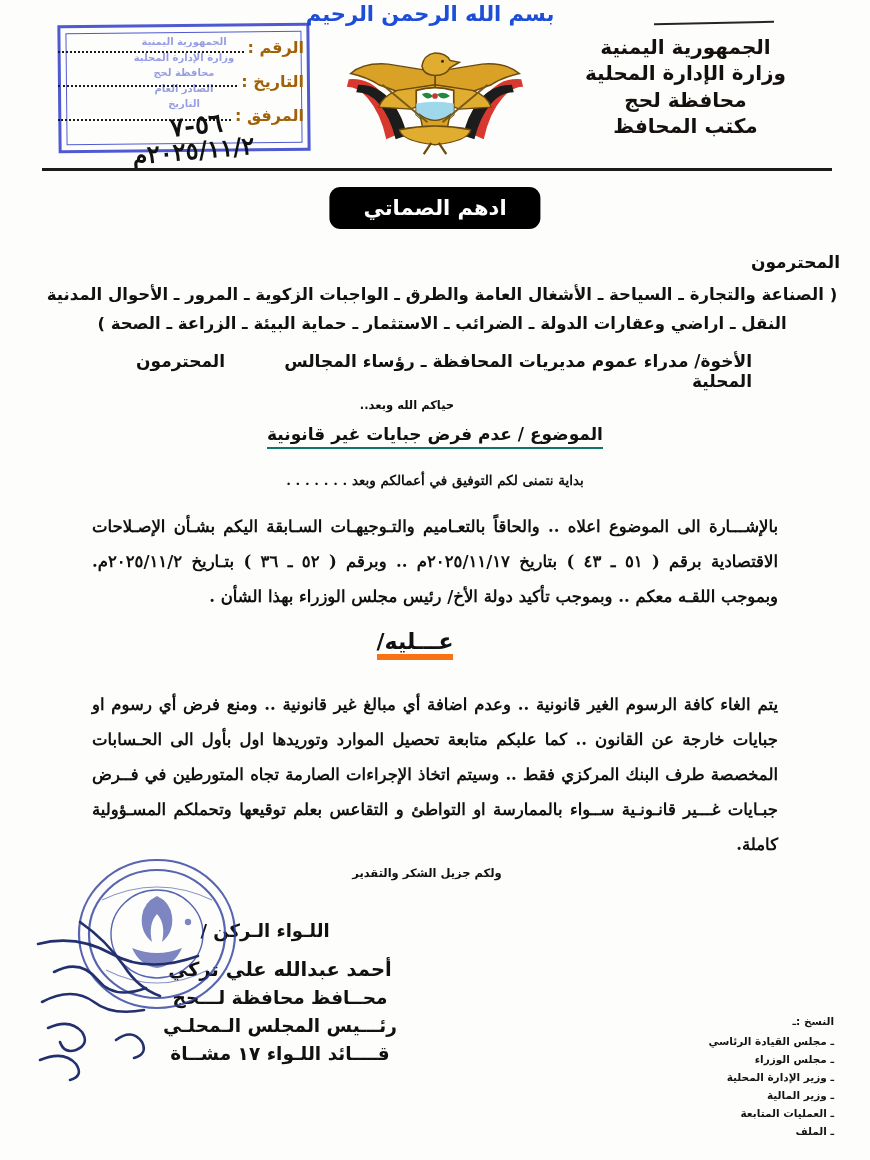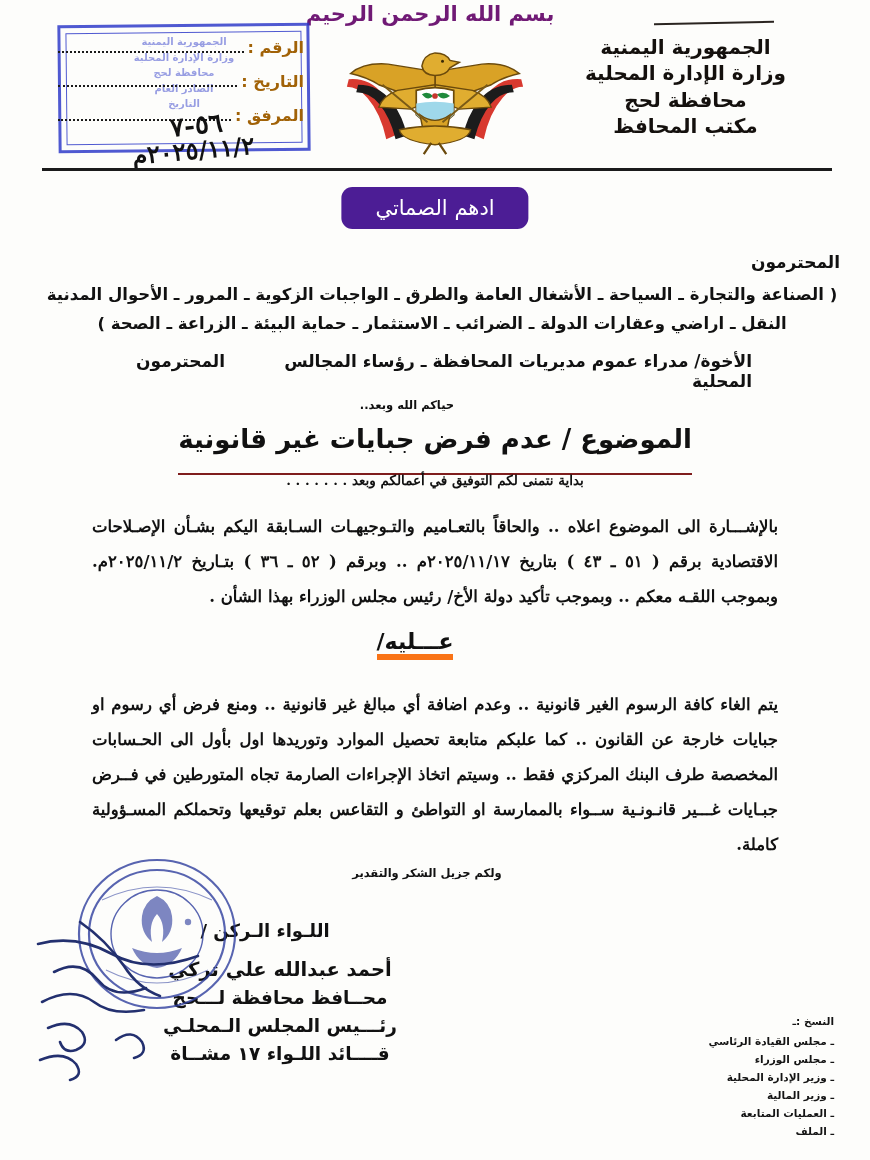--- a/index.html
+++ b/index.html
@@ -25,21 +25,21 @@
     height: 180px;
   }
 
   .basmala {
     position: absolute;
     top: 2px;
     left: 50%;
     transform: translateX(-52%);
     font-size: 21px;
     font-weight: bold;
-    color: #701a75;
+    color: #1d4ed8;
     letter-spacing: -1px;
     white-space: nowrap;
   }
 
   .emblem {
     position: absolute;
     top: 36px;
     left: 50%;
     transform: translateX(-50%);
     width: 190px;
@@ -142,24 +142,24 @@
     height: 3px;
     background: #1b1b1b;
   }
 
   
   .name-badge {
     position: absolute;
     top: 187px;
     left: 50%;
     transform: translateX(-50%);
-    background: #4c1d95;
+    background: #000000;
     color: #ffffff;
     font-size: 21px;
-    font-weight: normal;
+    font-weight: bold;
     padding: 9px 34px;
     border-radius: 11px;
     white-space: nowrap;
     letter-spacing: 0.5px;
   }
 
   
   .recipients {
     position: absolute;
     top: 252px;
@@ -200,24 +200,24 @@
 
   
   .subject {
     position: absolute;
     top: 424px;
     left: 0; right: 0;
     text-align: center;
     direction: rtl;
   }
   .subject span {
-    font-size: 26px;
-    font-weight: bold;
-    border-bottom: 2px solid #7f1d1d;
-    padding-bottom: 19px;
+    font-size: 17px;
+    font-weight: bold;
+    border-bottom: 2px solid #0f766e;
+    padding-bottom: 3px;
   }
 
   
   .body {
     position: absolute;
     top: 472px;
     left: 92px;
     right: 92px;
     direction: rtl;
   }

